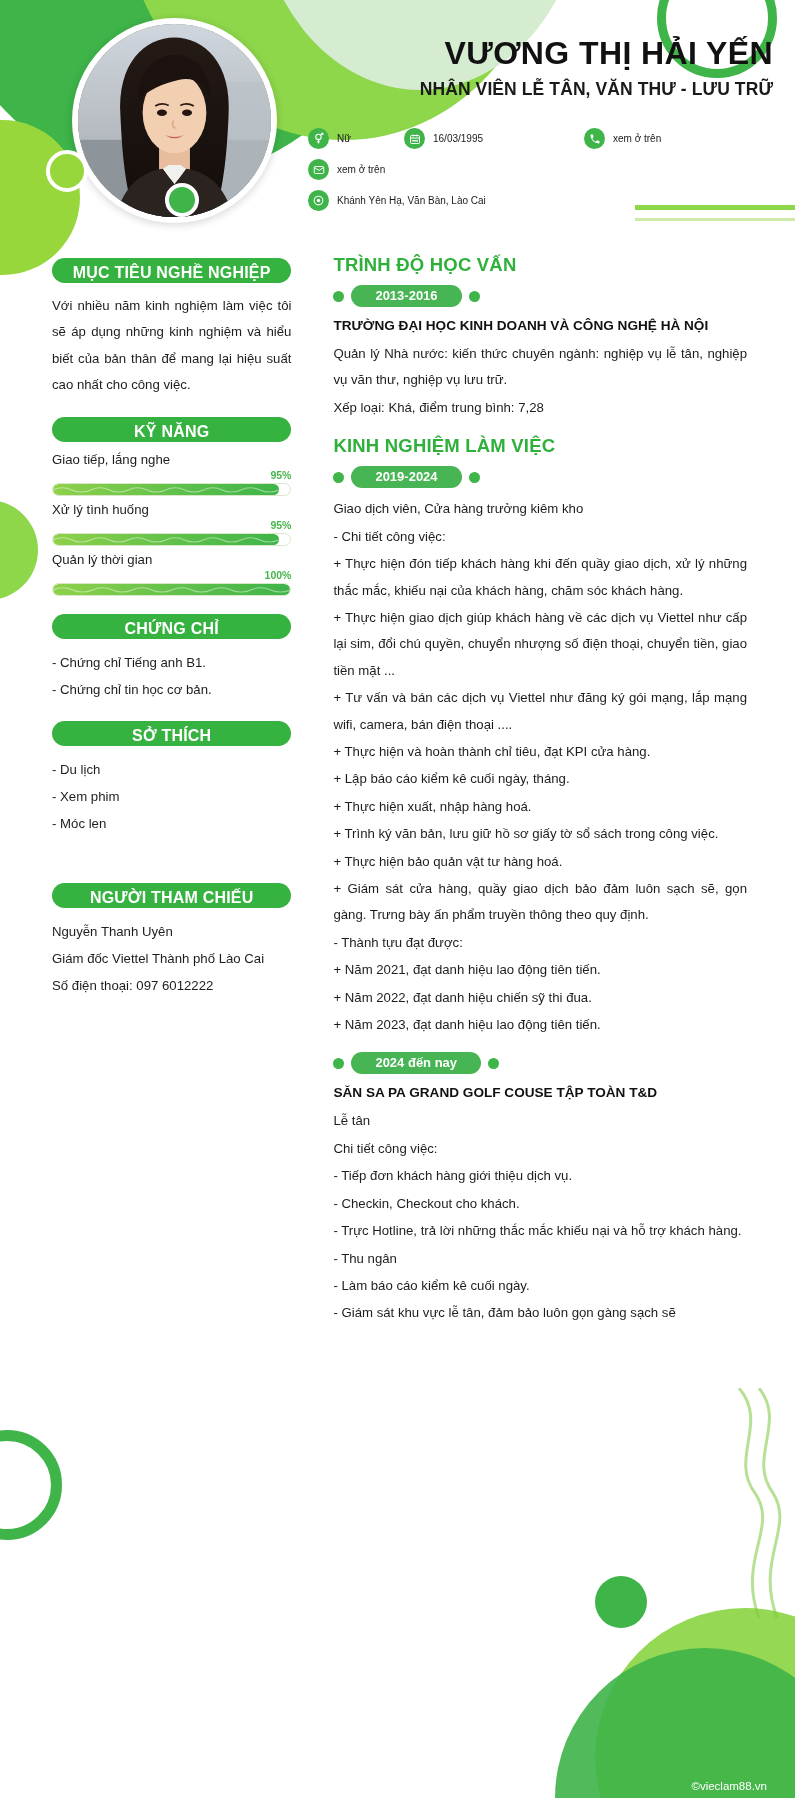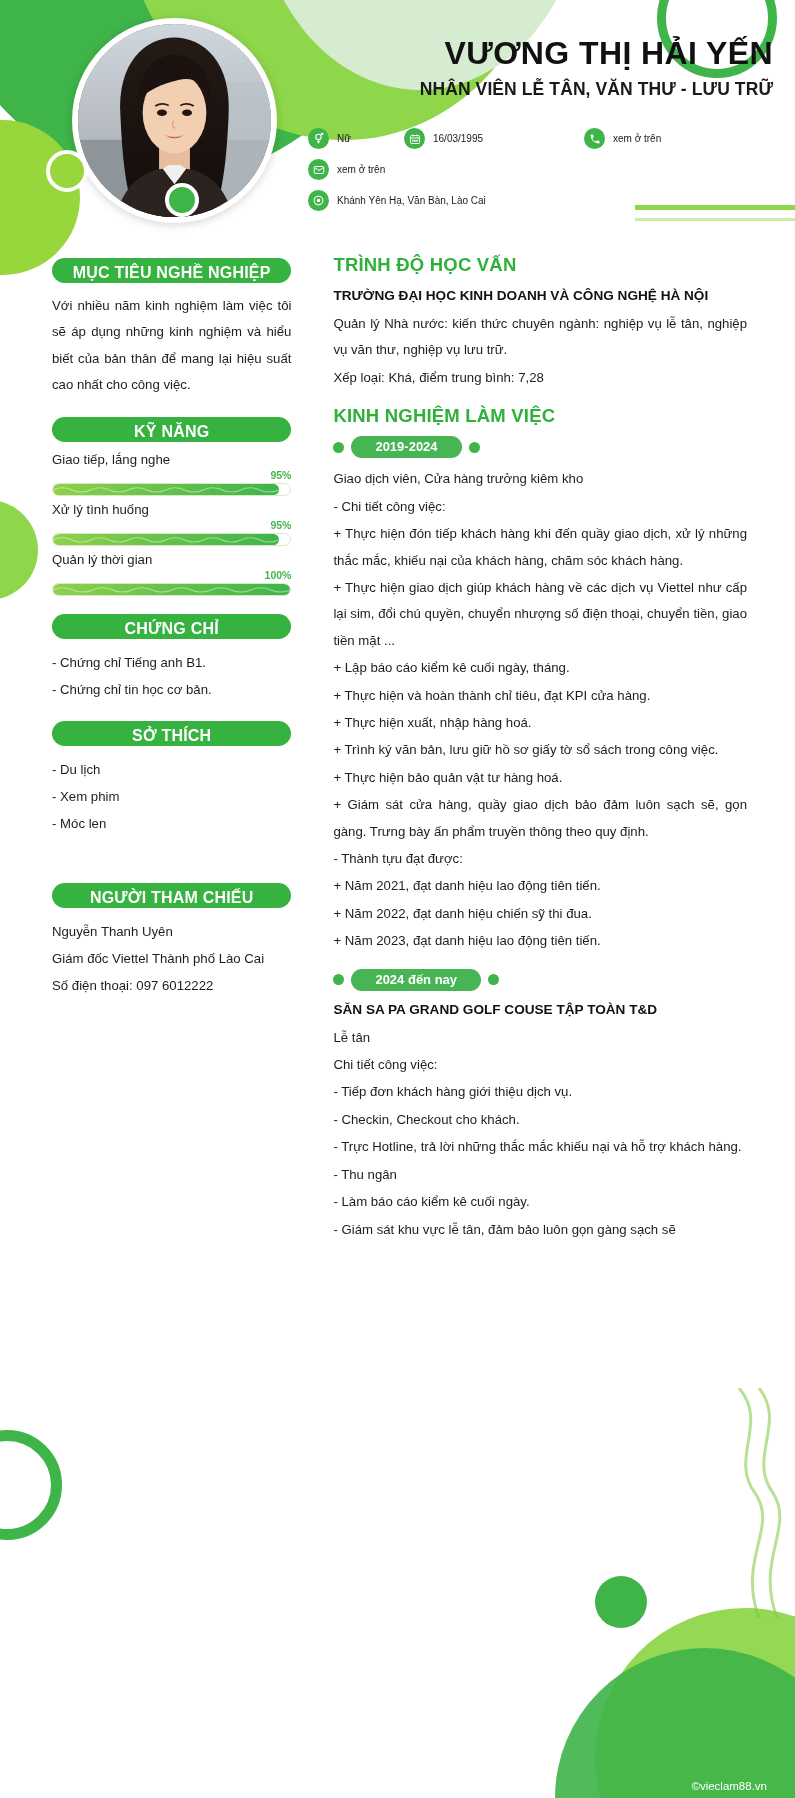--- a/index.html
+++ b/index.html
@@ -449,38 +449,44 @@
 
       <div class="pill" style="margin-top:46px">NGƯỜI THAM CHIẾU</div>
       <div class="bullet">Nguyễn Thanh Uyên</div>
       <div class="bullet">Giám đốc Viettel Thành phố Lào Cai</div>
       <div class="bullet">Số điện thoại: 097 6012222</div>
     </div>
 
     <div class="right-col">
 
       <div class="sec-head">TRÌNH ĐỘ HỌC VẤN</div>
+      <div class="date-row">
+        <span class="ddot"></span>
+        <span class="date-pill">2013-2016</span>
+        <span class="ddot"></span>
+      </div>
       <div class="org">TRƯỜNG ĐẠI HỌC KINH DOANH VÀ CÔNG NGHỆ HÀ NỘI</div>
       <div class="rtext">Quản lý Nhà nước: kiến thức chuyên ngành: nghiệp vụ lễ tân, nghiệp vụ văn thư, nghiệp vụ lưu trữ.</div>
       <div class="rtext nj">Xếp loại: Khá, điểm trung bình: 7,28</div>
 
       <div class="sec-head">KINH NGHIỆM LÀM VIỆC</div>
 
       <div>
         <div class="date-row">
           <span class="ddot"></span>
           <span class="date-pill">2019-2024</span>
           <span class="ddot"></span>
         </div>
         <div class="rtext nj">Giao dịch viên, Cửa hàng trưởng kiêm kho</div>
         <div class="rtext nj">- Chi tiết công việc:</div>
         <div class="rtext">+ Thực hiện đón tiếp khách hàng khi đến quầy giao dịch, xử lý những thắc mắc, khiếu nại của khách hàng, chăm sóc khách hàng.</div>
         <div class="rtext">+ Thực hiện giao dịch giúp khách hàng về các dịch vụ Viettel như cấp lại sim, đổi chú quyền, chuyển nhượng số điện thoại, chuyển tiền, giao tiền mặt ...</div>
+        <div class="rtext">+ Tư vấn và bán các dịch vụ Viettel như đăng ký gói mạng, lắp mạng wifi, camera, bán điện thoại ....</div>
+        <div class="rtext">+ Thực hiện và hoàn thành chỉ tiêu, đạt KPI cửa hàng.</div>
         <div class="rtext nj">+ Lập báo cáo kiểm kê cuối ngày, tháng.</div>
-        <div class="rtext">+ Thực hiện và hoàn thành chỉ tiêu, đạt KPI cửa hàng.</div>
         <div class="rtext nj">+ Thực hiện xuất, nhập hàng hoá.</div>
         <div class="rtext">+ Trình ký văn bản, lưu giữ hồ sơ giấy tờ sổ sách trong công việc.</div>
         <div class="rtext nj">+ Thực hiện bảo quản vật tư hàng hoá.</div>
         <div class="rtext">+ Giám sát cửa hàng, quầy giao dịch bảo đảm luôn sạch sẽ, gọn gàng. Trưng bày ấn phẩm truyền thông theo quy định.</div>
         <div class="rtext nj">- Thành tựu đạt được:</div>
         <div class="rtext nj">+ Năm 2021, đạt danh hiệu lao động tiên tiến.</div>
         <div class="rtext nj">+ Năm 2022, đạt danh hiệu chiến sỹ thi đua.</div>
         <div class="rtext nj">+ Năm 2023, đạt danh hiệu lao động tiên tiến.</div>
       </div>
 

